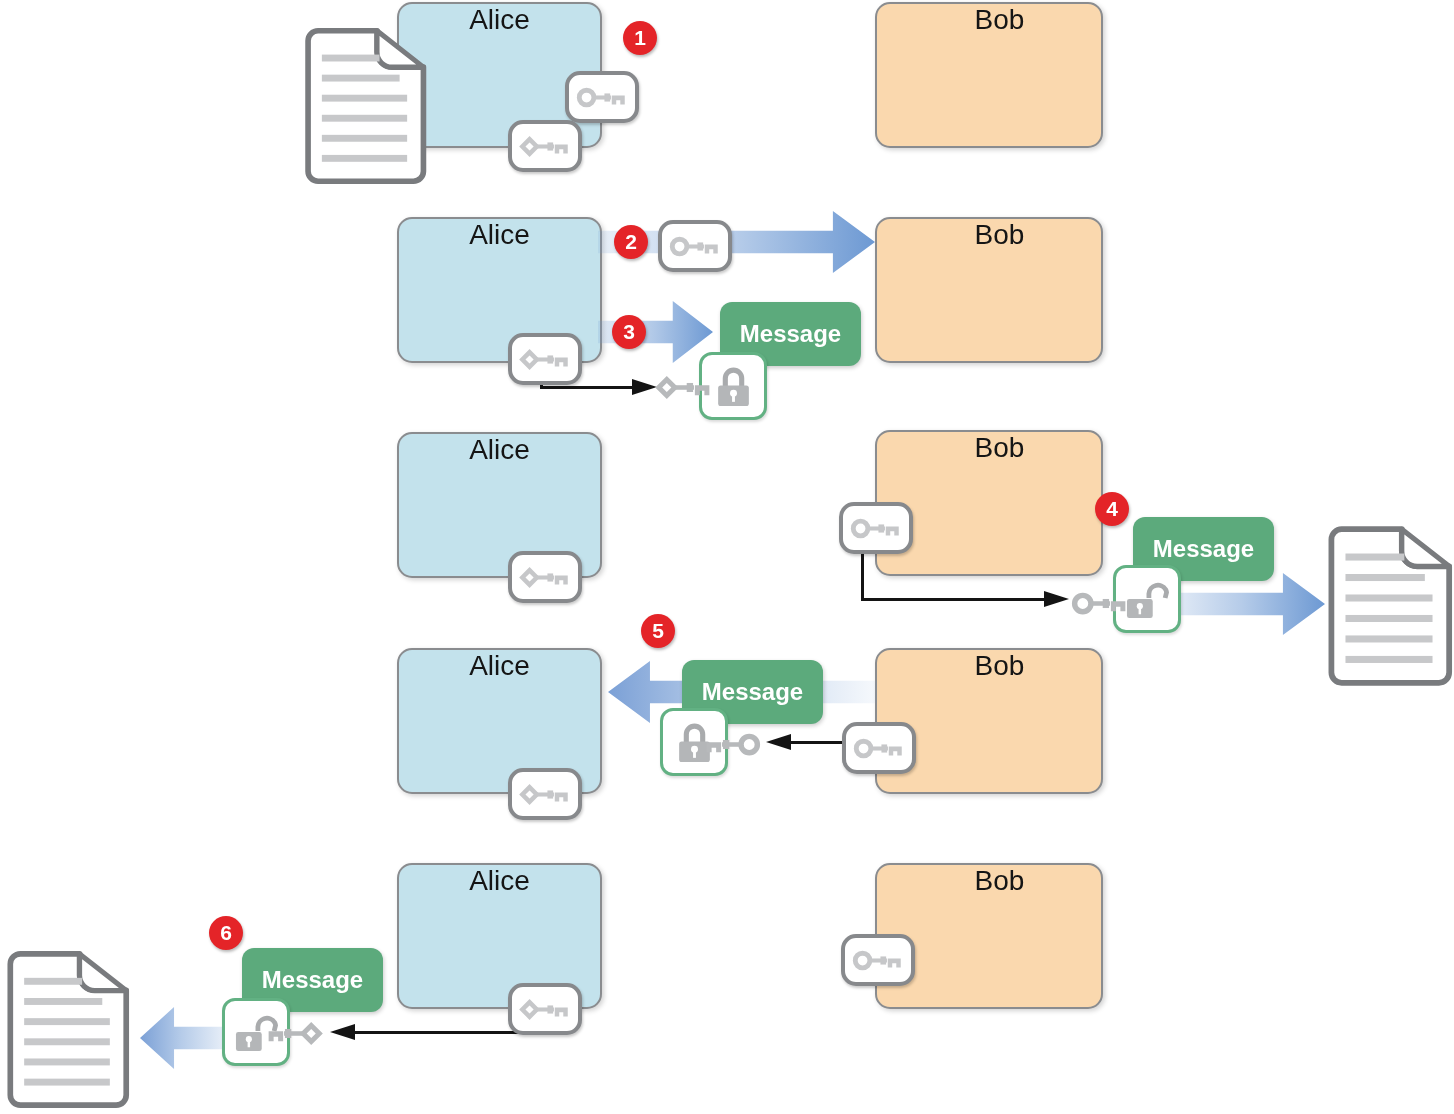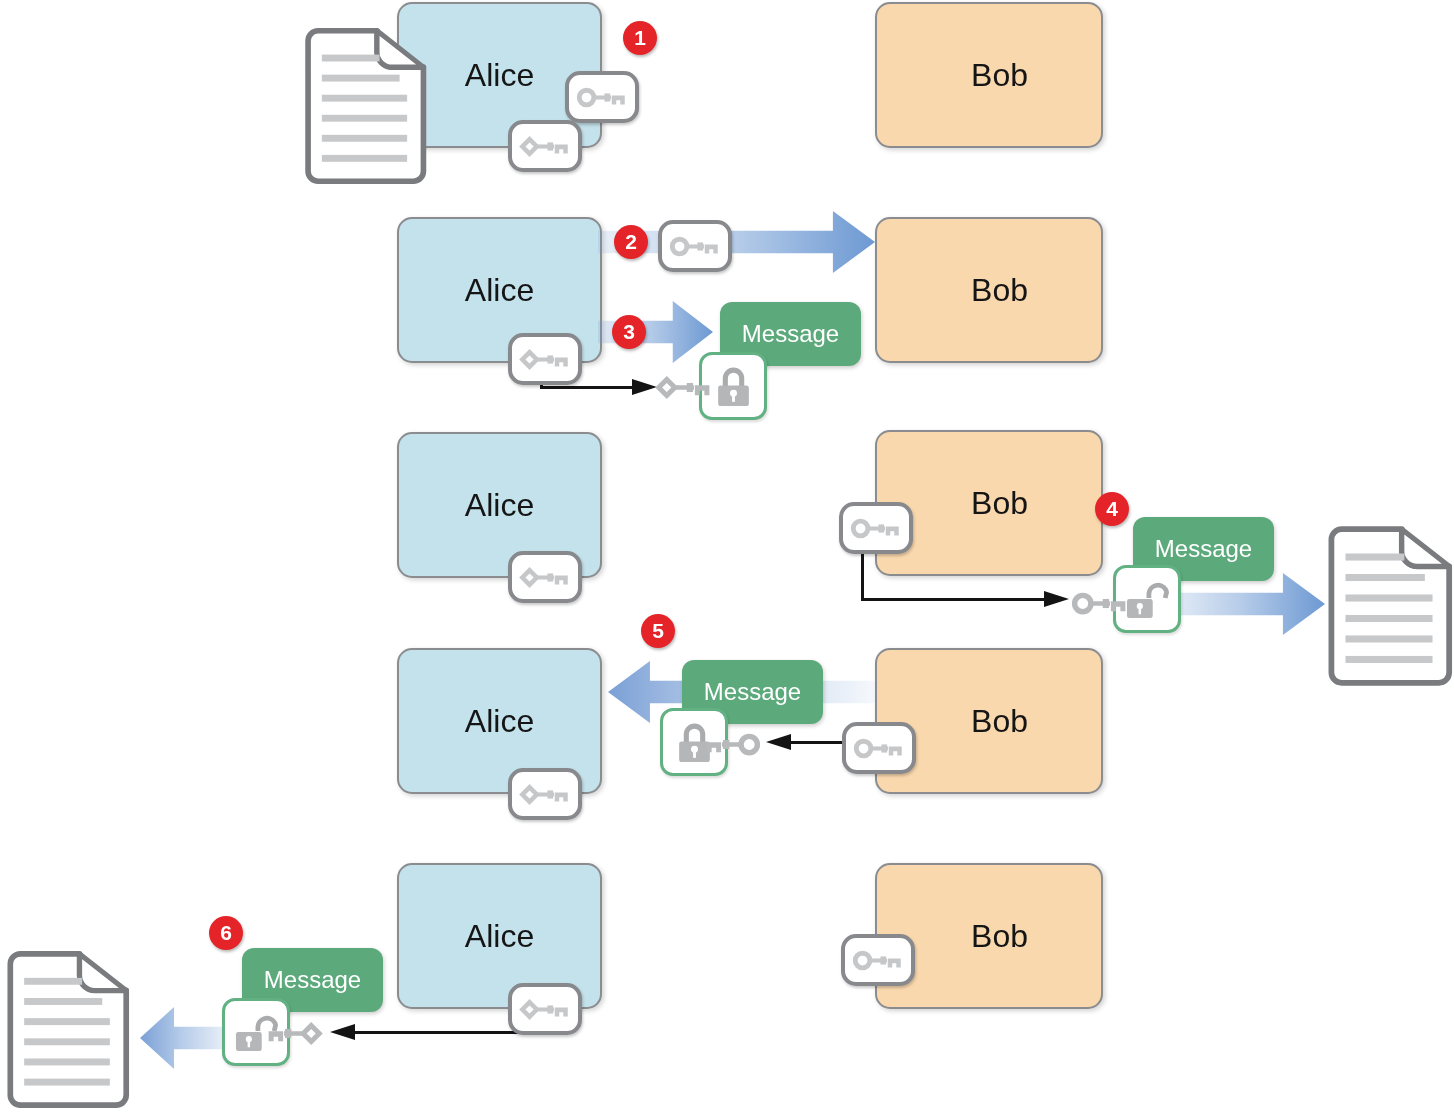--- a/index.html
+++ b/index.html
@@ -2,40 +2,40 @@
 <html><head>
 <meta charset="utf-8">
 <style>
   html,body{margin:0;padding:0;background:#fff;}
   .canvas{
     position:relative;width:1454px;height:1114px;background:#fff;overflow:hidden;
     font-family:"Liberation Sans", sans-serif;
   }
   .box{
     position:absolute;border-radius:15px;border:2px solid #8a8c8f;
-    display:flex;align-items:center;justify-content:center;
-    font-size:32px;color:#151515;box-shadow:2px 2px 5px rgba(0,0,0,0.18);
+    display:flex;align-items:flex-start;justify-content:center;
+    font-size:28px;color:#151515;box-shadow:2px 2px 5px rgba(0,0,0,0.18);
     z-index:1;
   }
   .alice{background:#c3e2ec;width:201px;height:142px;}
   .bob{background:#fad8ae;width:203px;height:142px;padding-left:21px;}
   .pill{
     position:absolute;width:66px;height:44px;background:#fff;border:4px solid #87898c;
     border-radius:15px;display:flex;align-items:center;justify-content:center;
     box-shadow:1px 2px 3px rgba(0,0,0,0.22);z-index:6;color:#c6c7c9;
   }
   .pill svg{width:52px;height:27px;display:block;}
   .badge{
     position:absolute;width:34px;height:34px;border-radius:50%;background:#e42428;
     color:#fff;font-weight:bold;font-size:21px;display:flex;align-items:center;
     justify-content:center;z-index:7;box-shadow:1px 2px 3px rgba(0,0,0,0.28);
   }
   .msg{
     position:absolute;width:141px;height:64px;background:#5caa7c;border-radius:12px;
-    color:#fff;font-weight:normal;font-size:24px;display:flex;align-items:center;
+    color:#fff;font-weight:bold;font-size:24px;display:flex;align-items:center;
     justify-content:center;z-index:3;box-shadow:1px 2px 4px rgba(0,0,0,0.2);
   }
   .lock-sq{
     position:absolute;width:62px;height:62px;background:#fff;border:3px solid #62b183;
     border-radius:13px;display:flex;align-items:center;justify-content:center;
     z-index:4;box-shadow:1px 2px 3px rgba(0,0,0,0.15);
   }
   .lock-sq svg{display:block;}
   .free-key{position:absolute;z-index:5;color:#b7b9bb;}
   .mirror{transform:scaleX(-1);}

